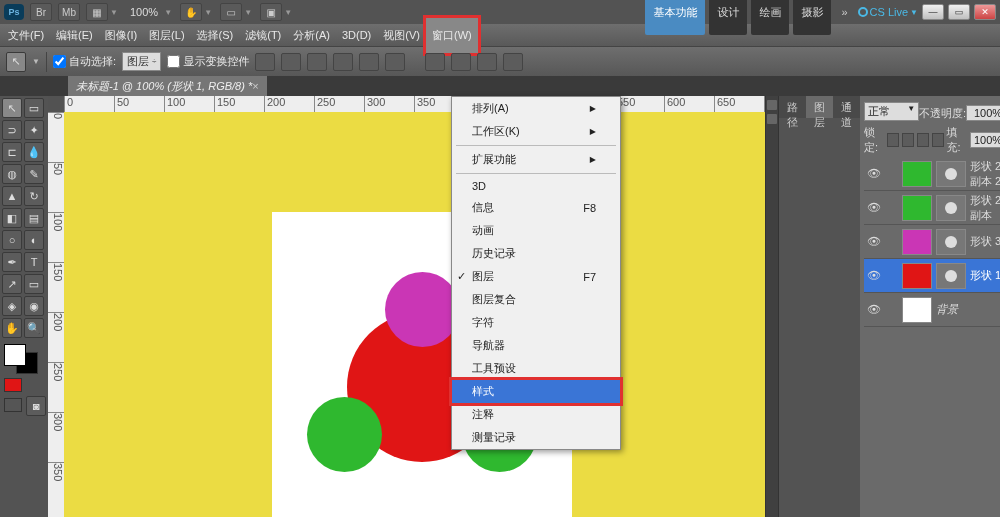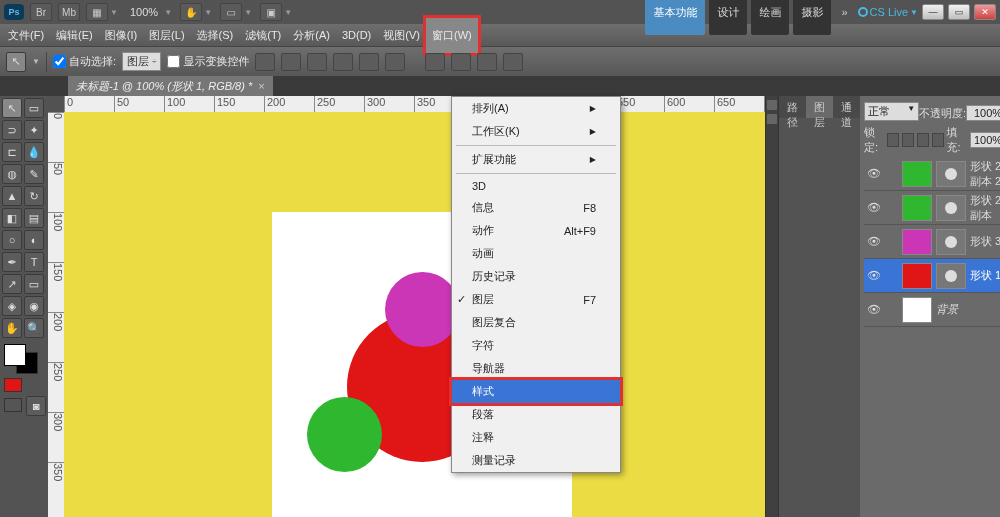--- a/index.html
+++ b/index.html
@@ -18,21 +18,21 @@
 .winbtn{width:22px;height:16px;border:1px solid #888;background:linear-gradient(#f0f0f0,#c0c0c0);display:flex;align-items:center;justify-content:center;font-size:9px;color:#333;border-radius:2px}
 .winbtn.close{background:linear-gradient(#e99,#c44);color:#fff}
 .menubar{height:22px;background:linear-gradient(#6e6e6e,#595959);display:flex;align-items:center;color:#e8e8e8;padding:0 2px}
 .menu-item{padding:10px 6px;cursor:pointer}
 .menu-item.highlight{outline:3px solid #e03030;background:#888}
 .options-bar{height:30px;background:linear-gradient(#6e6e6e,#575757);display:flex;align-items:center;padding:0 6px;gap:6px;color:#e8e8e8;border-top:1px solid #444}
 .opt-icon{width:20px;height:18px;border:1px solid #444;background:#5c5c5c;border-radius:2px}
 .opt-check{display:flex;align-items:center;gap:3px}
 .opt-select{background:#ddd;color:#333;padding:1px 4px;border:1px solid #888;display:flex;align-items:center;gap:3px}
 .doc-tab-bar{height:20px;background:#3a3a3a;display:flex;padding-left:68px}
-.doc-tab{background:#767676;color:#eee;padding:3px 8px;font-style:italic;display:flex;align-items:center;gap:6px}
+.doc-tab{background:#767676;color:#eee;padding:3px 8px;font-style:italic;display:flex;align-items:center;}
 .doc-close{font-style:normal;color:#ccc}
 .workspace{display:flex;height:421px;position:relative}
 .toolbox{width:48px;background:#535353;display:flex;flex-wrap:wrap;align-content:flex-start;padding:2px;gap:2px}
 .tool{width:20px;height:20px;background:#5c5c5c;border:1px solid #3a3a3a;display:flex;align-items:center;justify-content:center;color:#ddd;font-size:11px;border-radius:2px}
 .tool.selected{background:#888}
 .tool-swatch{width:38px;height:30px;position:relative;margin-top:4px}
 .swatch-fg{position:absolute;width:22px;height:22px;background:#fff;border:1px solid #000;top:0;left:2px}
 .swatch-bg{position:absolute;width:22px;height:22px;background:#000;border:1px solid #333;bottom:0;right:2px}
 .extra-swatch{width:18px;height:14px;margin:2px;border:1px solid #333}
 .canvas-wrap{flex:1;position:relative;background:#525252;overflow:hidden}
@@ -325,50 +325,46 @@
     <div class="dd-sep"></div>
     <div id="dd-group">
         <div class="dd-item">
           <span>3D</span>
         </div>
         <div class="dd-item">
           <span>信息</span>
           <span>F8</span>
         </div>
         <div class="dd-item">
-          <span>动作</span>
-          <span>Alt+F9</span>
-        </div>
-        <div class="dd-item">
           <span>动画</span>
         </div>
         <div class="dd-item">
           <span>历史记录</span>
         </div>
         <div class="dd-item">
           <span class="dd-check">✓</span>
           <span>图层</span>
           <span>F7</span>
         </div>
         <div class="dd-item">
           <span>图层复合</span>
         </div>
         <div class="dd-item">
           <span>字符</span>
         </div>
         <div class="dd-item">
           <span>导航器</span>
         </div>
+        <div class="dd-item">
+          <span>工具预设</span>
+        </div>
         <div class="dd-item hover red-box">
           <span>样式</span>
         </div>
         <div class="dd-item">
-          <span>段落</span>
-        </div>
-        <div class="dd-item">
           <span>注释</span>
         </div>
         <div class="dd-item">
           <span>测量记录</span>
         </div>
       </div>
   </div>
 
 </div>
 

